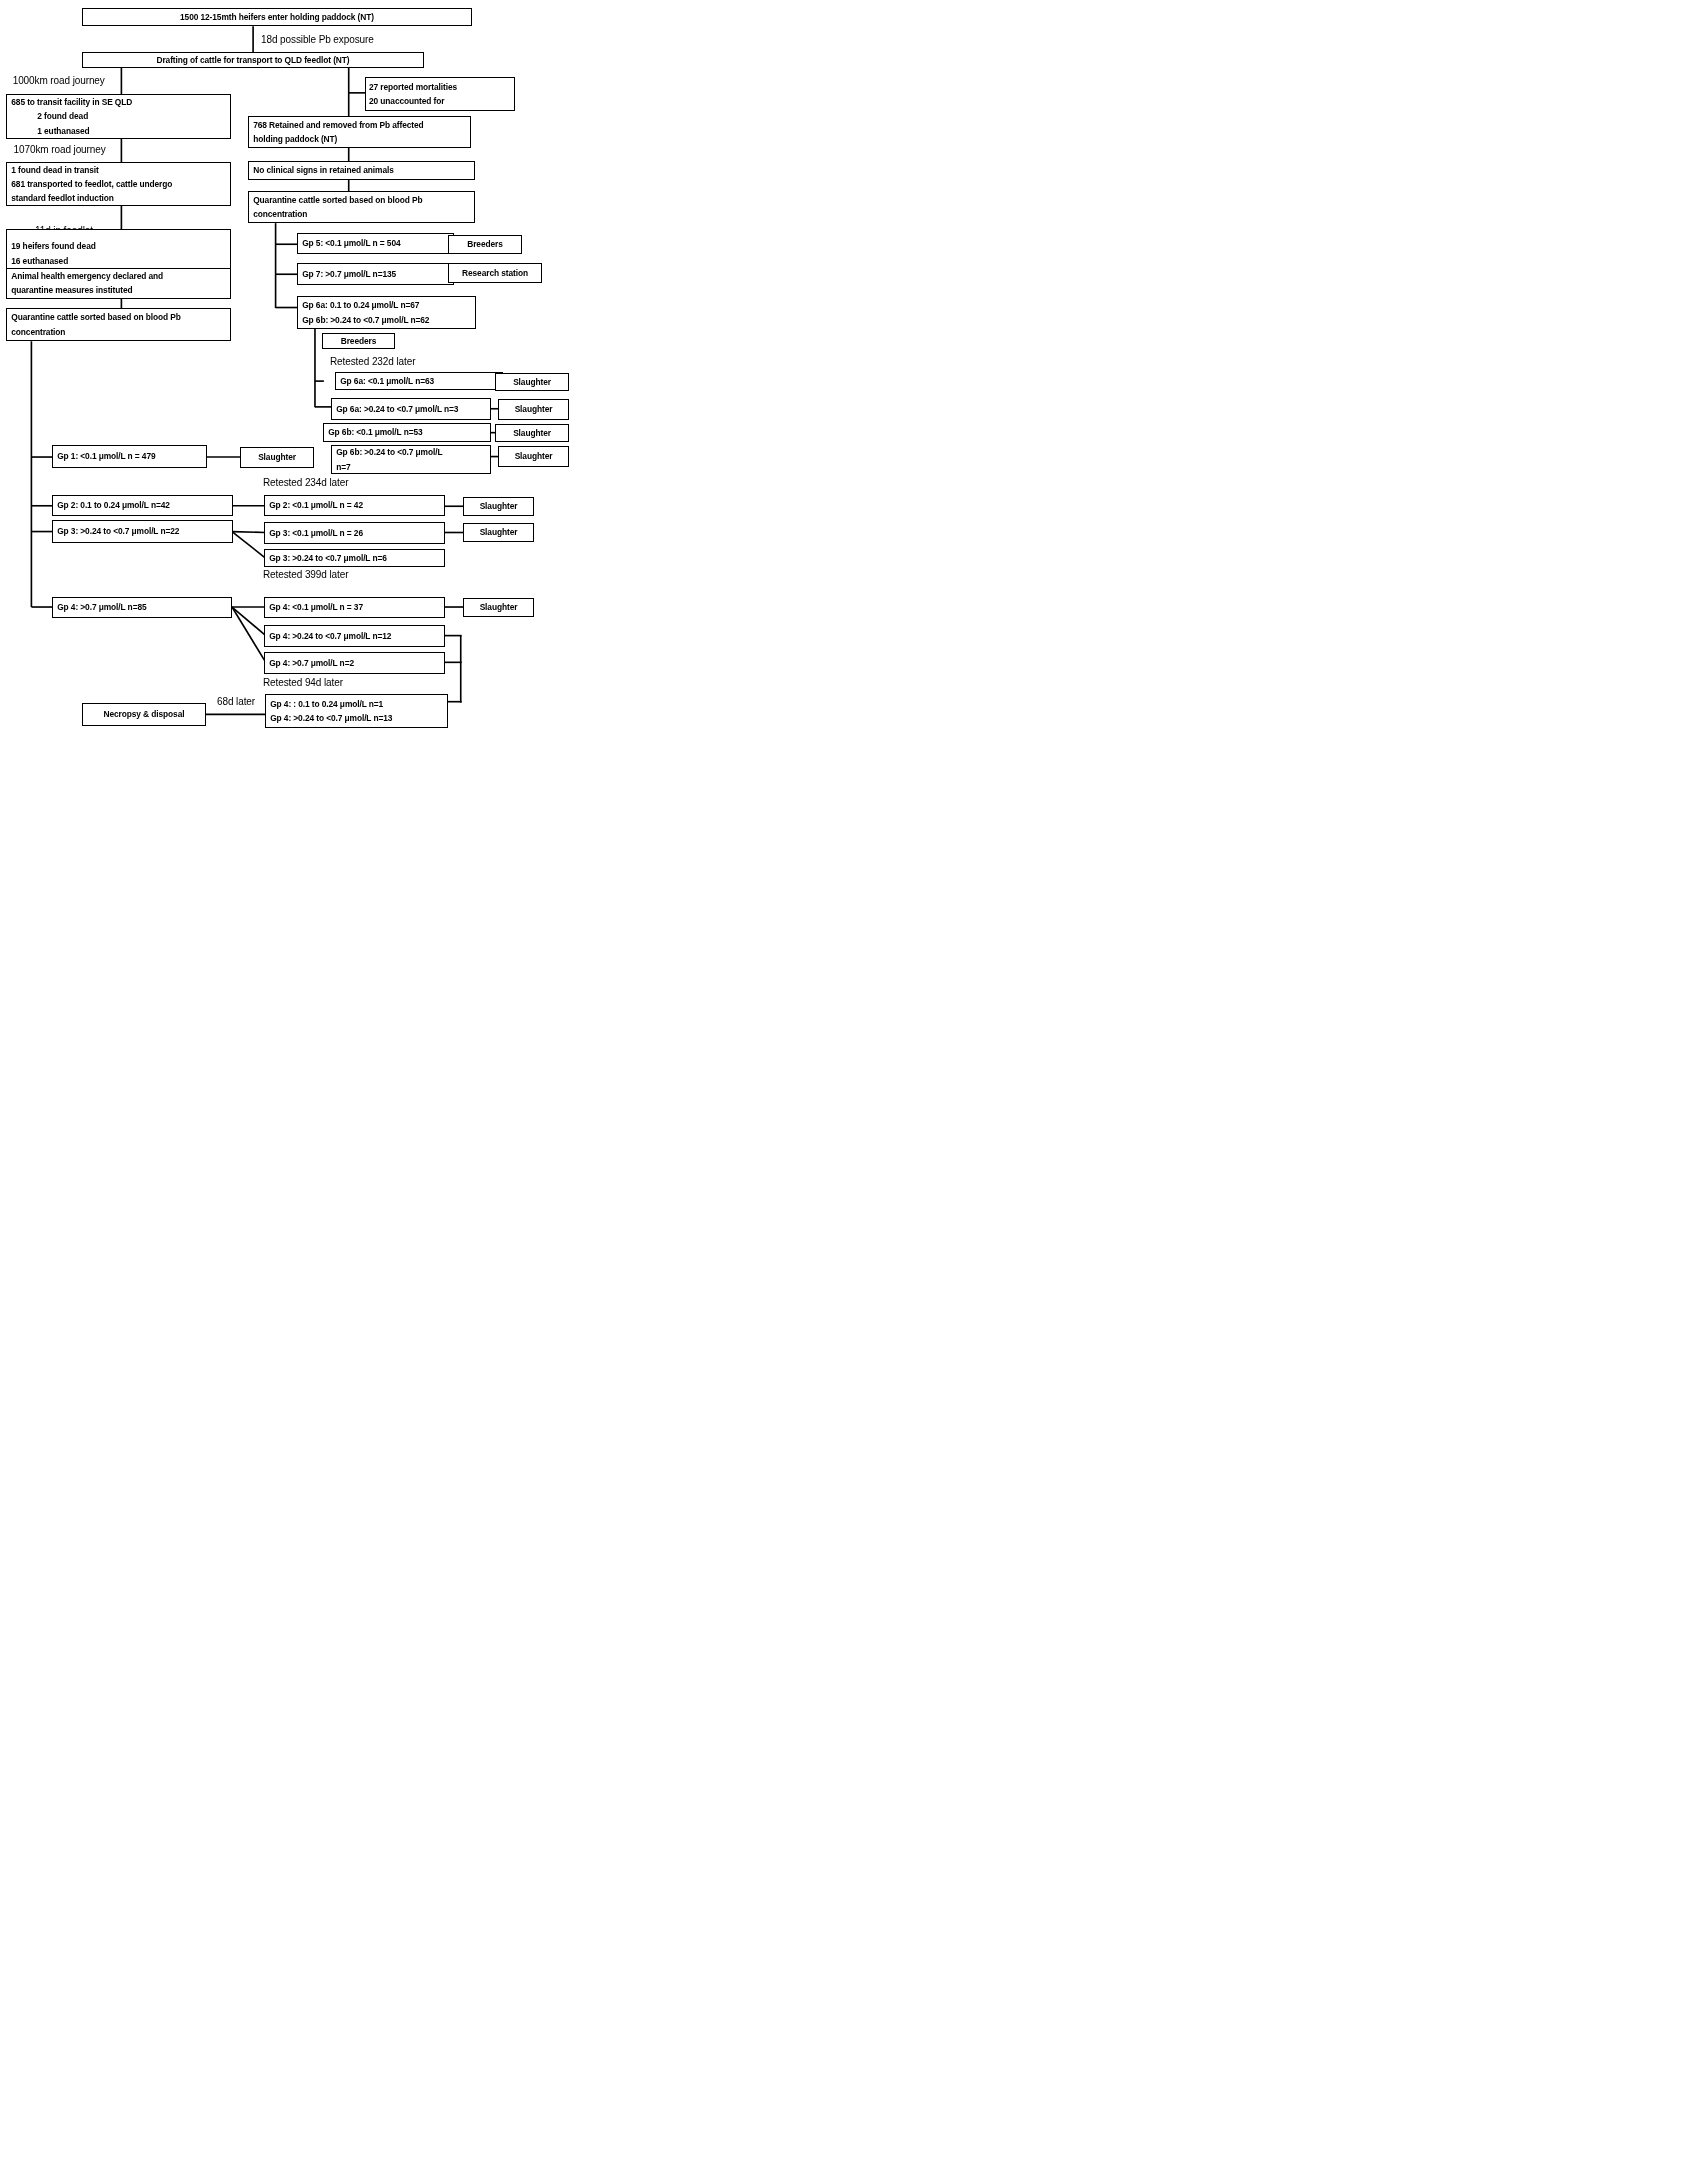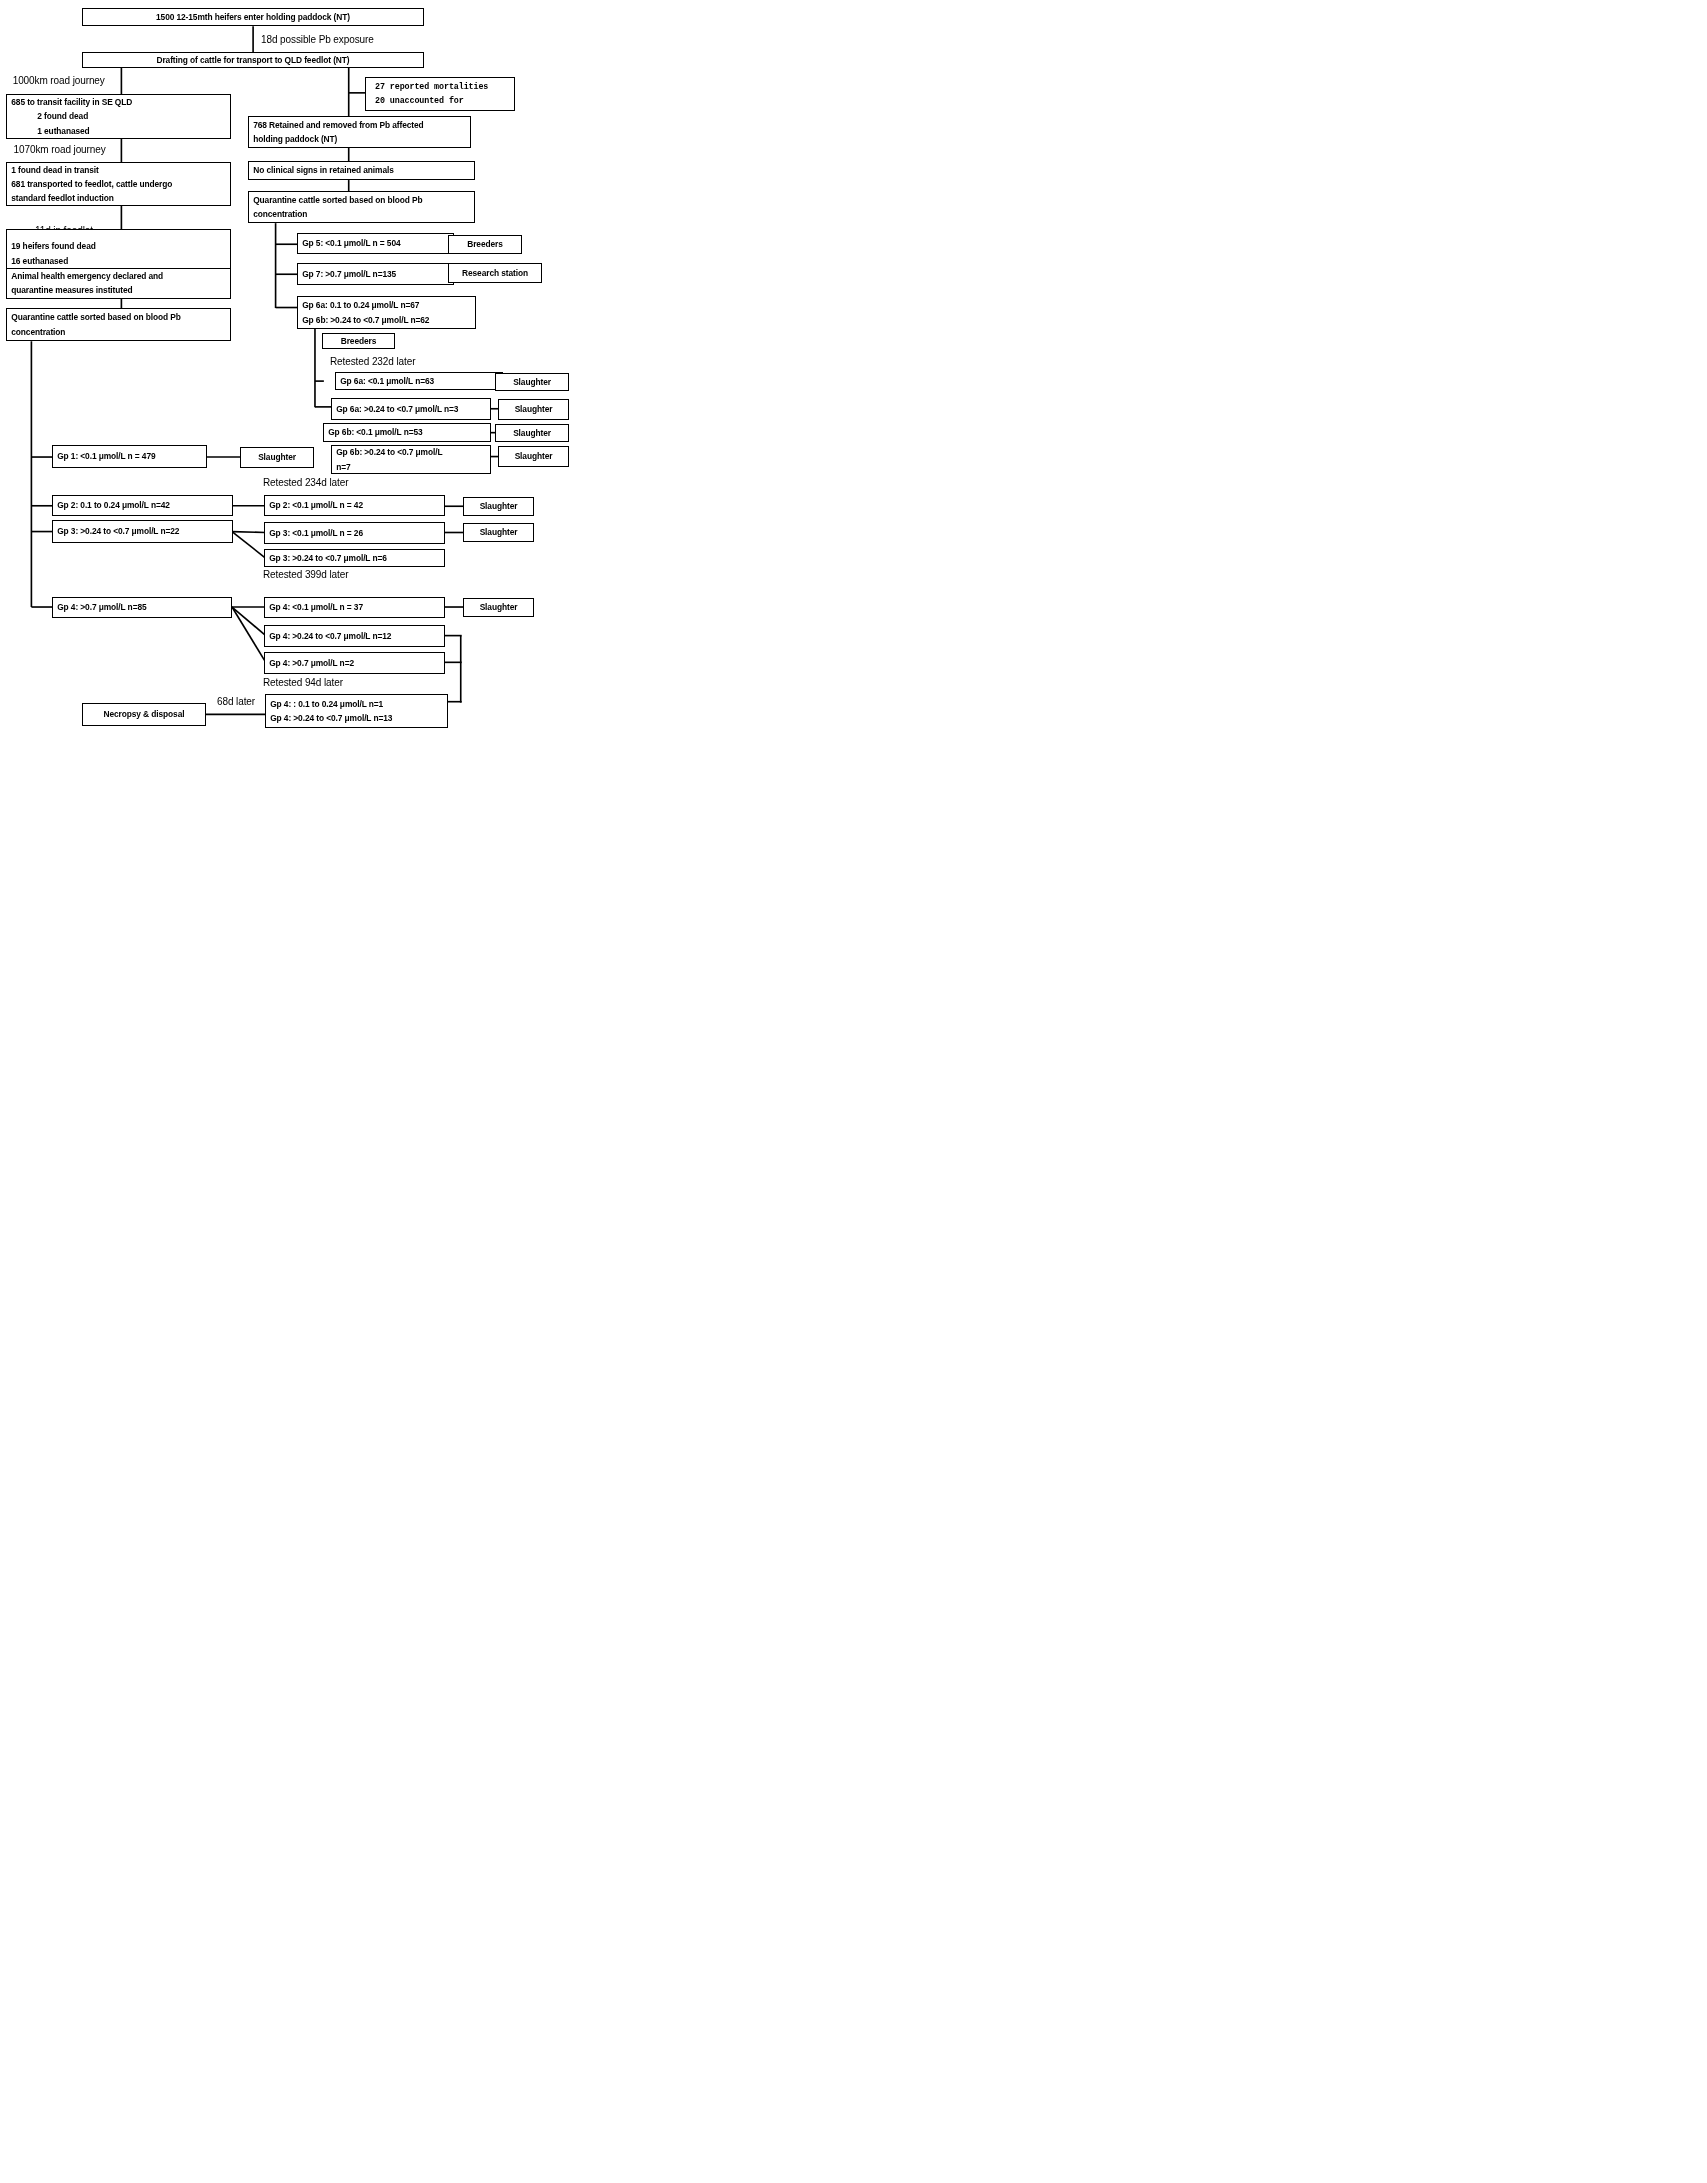--- a/index.html
+++ b/index.html
@@ -68,21 +68,21 @@
     <line x1="495" y1="1295" x2="567" y2="1356"></line>
     <line x1="495" y1="1295" x2="567" y2="1413"></line>
     <line x1="948" y1="1295" x2="990" y2="1295"></line>
     <line x1="983" y1="1356" x2="983" y2="1499"></line>
     <line x1="948" y1="1356" x2="985" y2="1356"></line>
     <line x1="948" y1="1413" x2="985" y2="1413"></line>
     <line x1="954" y1="1497" x2="985" y2="1497"></line>
     <line x1="439" y1="1524" x2="567" y2="1524"></line>
   </svg>
 
-  <div class="box center" style="left:82px;top:8px;width:342px;height:18.3px;">1500 12-15mth heifers enter holding paddock (NT)</div>
+  <div class="box center" style="left:82px;top:8px;width:390px;height:18.3px;">1500 12-15mth heifers enter holding paddock (NT)</div>
 
   <div class="lbl" style="left:261px;top:34px;">18d possible Pb exposure</div>
 
   <div class="box center" style="left:82px;top:52px;width:342px;height:16.4px;">Drafting of cattle for transport to QLD feedlot (NT)</div>
 
   <div class="lbl" style="left:12.7px;top:75px;">1000km road journey</div>
 
   <div class="box" style="left:6.1px;top:94px;width:225px;height:45px;">
     <div>685 to transit facility in SE QLD</div>
     <div class="indent">2 found dead</div>
@@ -107,21 +107,21 @@
   <div class="box" style="left:6.1px;top:268px;width:225px;height:30.5px;">
     <div>Animal health emergency declared and</div>
     <div>quarantine measures instituted</div>
   </div>
 
   <div class="box" style="left:6.1px;top:308px;width:225px;height:33px;">
     <div>Quarantine cattle sorted based on blood Pb</div>
     <div>concentration</div>
   </div>
 
-  <div class="box" style="left:365px;top:77px;width:150px;height:34px;padding-left:9px;font-family:Liberation Mono, monospace;">
+  <div class="box" style="left:365px;top:77px;width:150px;height:34px;padding-left:3px;">
     <div>27 reported mortalities</div>
     <div>20 unaccounted for</div>
   </div>
 
   <div class="box" style="left:248px;top:116px;width:223px;height:32px;">
     <div>768 Retained and removed from Pb affected</div>
     <div>holding paddock (NT)</div>
   </div>
 
   <div class="box" style="left:248px;top:161px;width:227px;height:19px;">No clinical signs in retained animals</div>

